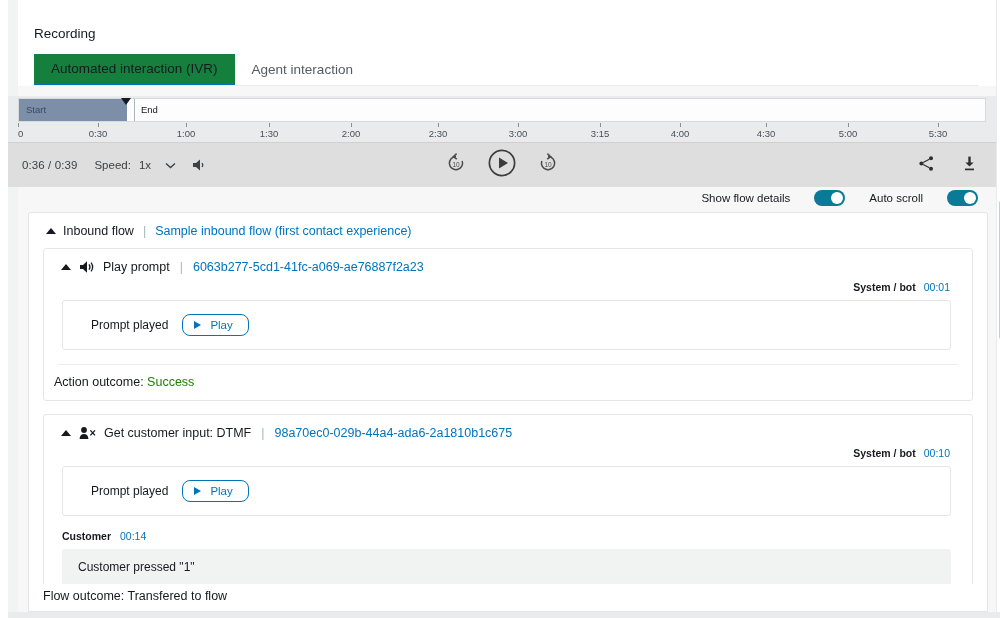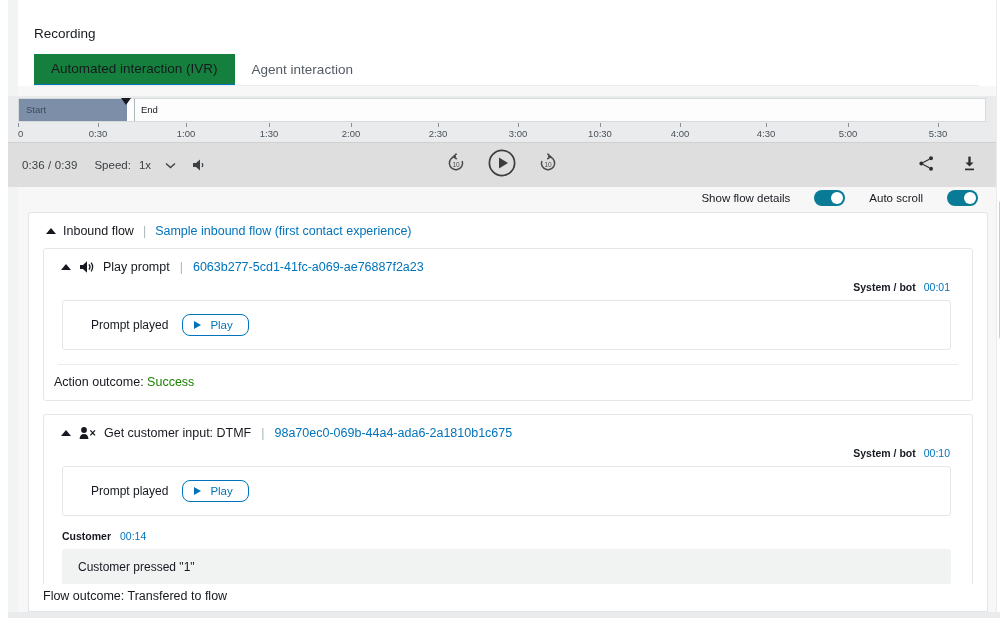--- a/index.html
+++ b/index.html
@@ -246,21 +246,21 @@
       <div class="tick" style="left:420px">
           <i></i>
           <span>2:30</span>
         </div>
       <div class="tick" style="left:500px">
           <i></i>
           <span>3:00</span>
         </div>
       <div class="tick" style="left:582px">
           <i></i>
-          <span>10:30</span>
+          <span>3:15</span>
         </div>
       <div class="tick" style="left:662px">
           <i></i>
           <span>4:00</span>
         </div>
       <div class="tick" style="left:748px">
           <i></i>
           <span>4:30</span>
         </div>
       <div class="tick" style="left:830px">
@@ -384,21 +384,21 @@
         <span class="caret-up"></span>
         <span class="ico">
           <svg width="17" height="14" viewBox="0 0 17 14">
             <circle cx="5" cy="4" r="2.9" fill="#16191f"></circle>
             <path d="M0.6 13 Q0.9 8 5 8 Q9.1 8 9.4 13 Z" fill="#16191f"></path>
             <path d="M11.4 4.4 L16 9.4 M16 4.4 L11.4 9.4" stroke="#16191f" stroke-width="1.3"></path>
           </svg>
         </span>
         <span>Get customer input: DTMF</span>
         <span class="divider-pipe">|</span>
-        <span class="link">98a70ec0-069b-44a4-ada6-2a1810b1c675</span>
+        <span class="link">98a70ec0-029b-44a4-ada6-2a1810b1c675</span>
       </div>
       <div class="sysrow">
         <span class="sys-name">System / bot</span>
         <span class="sys-time">00:10</span>
       </div>
       <div class="prompt-box">
         <span class="prompt-label">Prompt played</span>
         <span class="play-btn">
           <span class="play-tri"></span>
           <span>Play</span>

